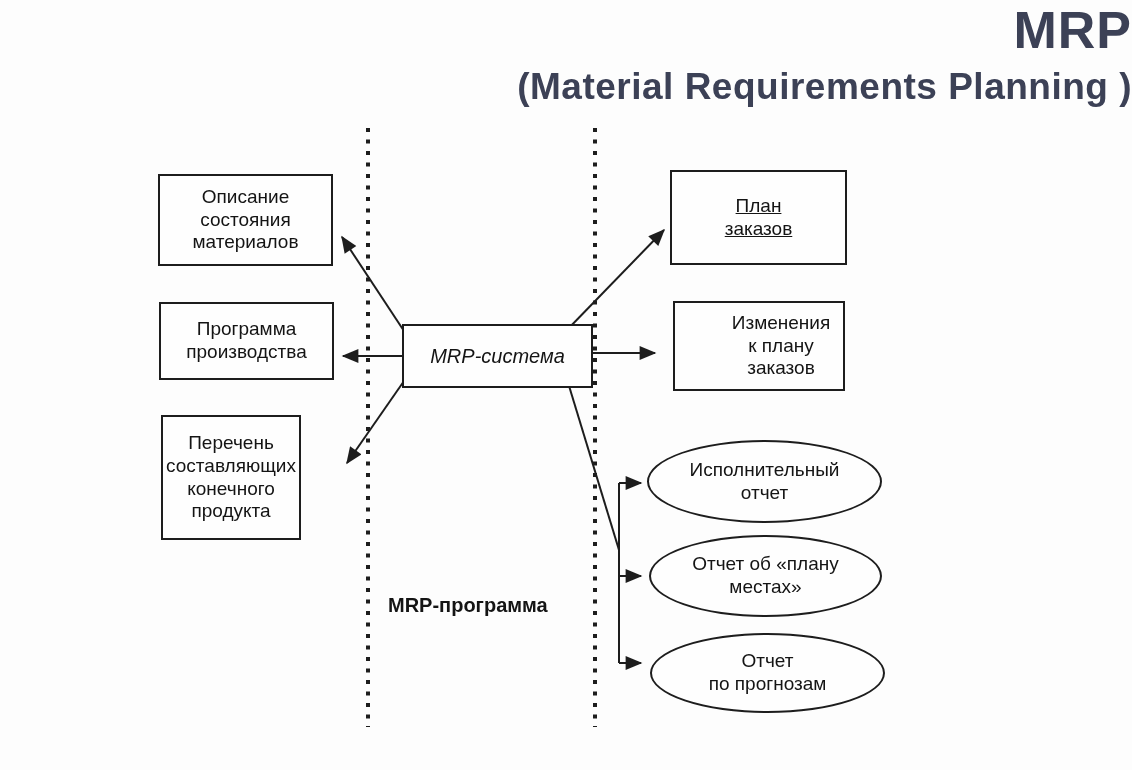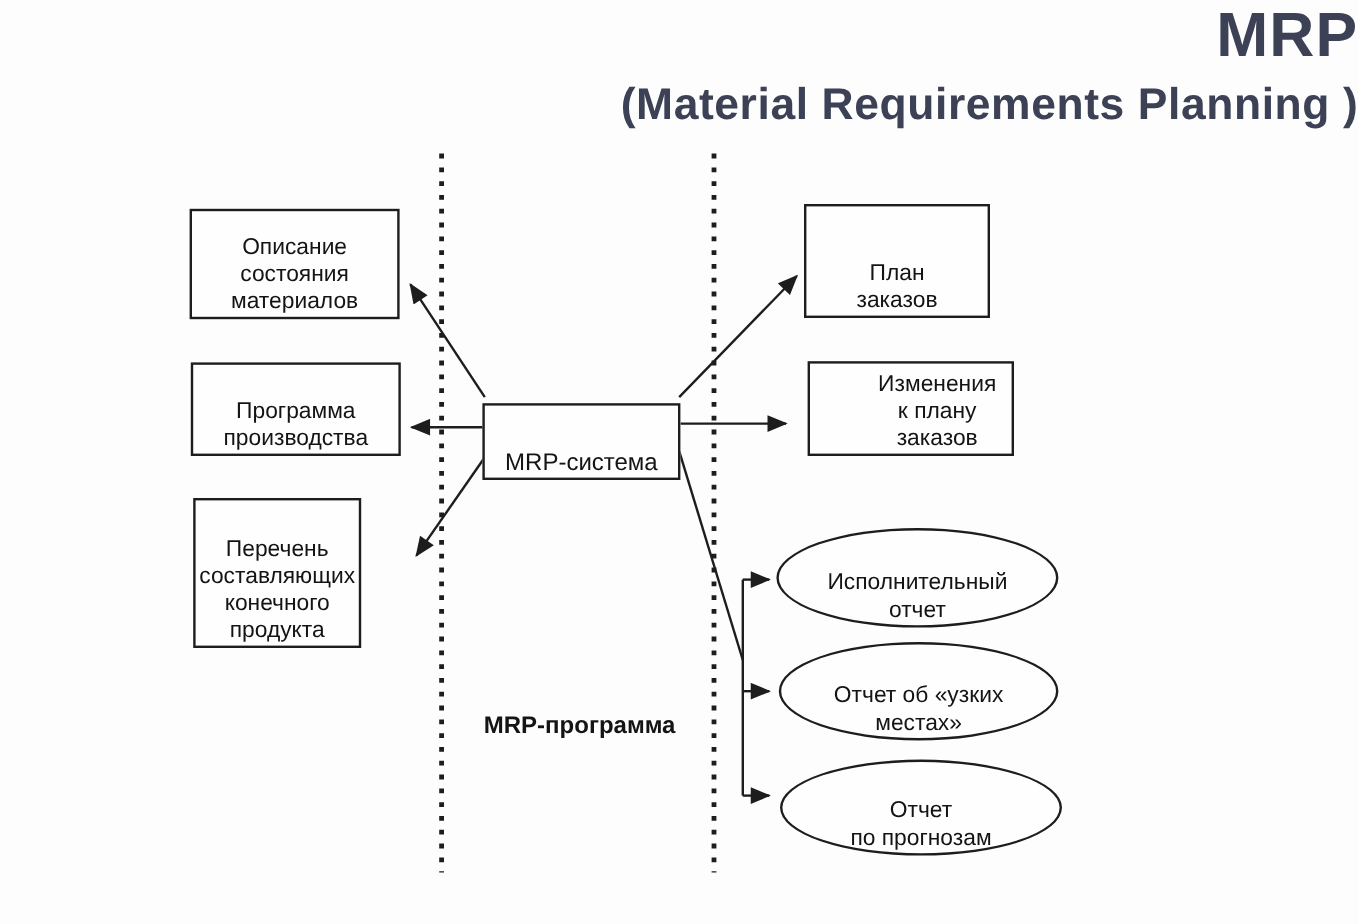--- a/index.html
+++ b/index.html
@@ -26,33 +26,32 @@
   .title-line2{font-size:37px;line-height:58px;letter-spacing:0.5px;}
   svg.connectors{position:absolute;left:0;top:0;}
   .conn{stroke:var(--line-color,#1d1d1d);stroke-width:2;fill:none;}
   .dots{stroke:var(--line-color,#1d1d1d);stroke-width:4;stroke-dasharray:4 7.5;fill:none;}
   .arrowhead{fill:var(--line-color,#1d1d1d);}
   .node{
     position:absolute;
     background:#fefefe;
     border:2px solid var(--line-color,#1d1d1d);
     display:flex;
-    align-items:flex-end;
+    align-items:center;
     justify-content:center;
     text-align:center;
     color:#141414;
     font-size:19px;
     line-height:1.2;
   }
   .node span{white-space:pre-line;}
   .ellipse{border-radius:50%;}
   .center-box{font-size:20px;}
   .zone-label{
     position:absolute;
-    text-align:center;
     font-weight:bold;
     font-size:20px;
     color:#141414;
   }
 </style>
 </head>
 <body>
 
 <div class="stage">
 
@@ -94,40 +93,40 @@
     <span>Программа
 производства</span>
   </div>
   <div class="node" style="left:161px;top:415px;width:140px;height:125px;">
     <span>Перечень
 составляющих
 конечного
 продукта</span>
   </div>
 
-  <div class="node center-box" style="left:402px;top:336px;width:165px;height:64px;">
+  <div class="node center-box" style="left:402px;top:324px;width:191px;height:64px;font-style:italic;">
     <span>MRP-система</span>
   </div>
 
-  <div class="node" style="left:670px;top:170px;width:155px;height:95px;">
+  <div class="node" style="left:670px;top:170px;width:177px;height:95px;text-decoration:underline;">
     <span>План
 заказов</span>
   </div>
-  <div class="node" style="left:673px;top:301px;width:172px;height:79px;padding-left:44px;">
+  <div class="node" style="left:673px;top:301px;width:172px;height:90px;padding-left:44px;">
     <span>Изменения
 к плану
 заказов</span>
   </div>
 
   <div class="node ellipse" style="left:647px;top:440px;width:235px;height:83px;">
     <span>Исполнительный
 отчет</span>
   </div>
   <div class="node ellipse" style="left:649px;top:535px;width:233px;height:82px;">
-    <span>Отчет об «узких
+    <span>Отчет об «плану
 местах»</span>
   </div>
   <div class="node ellipse" style="left:650px;top:633px;width:235px;height:80px;">
     <span>Отчет
 по прогнозам</span>
   </div>
 
   <div class="zone-label" style="left:388px;top:594px;width:190px;">MRP-программа</div>
 
 </div>

